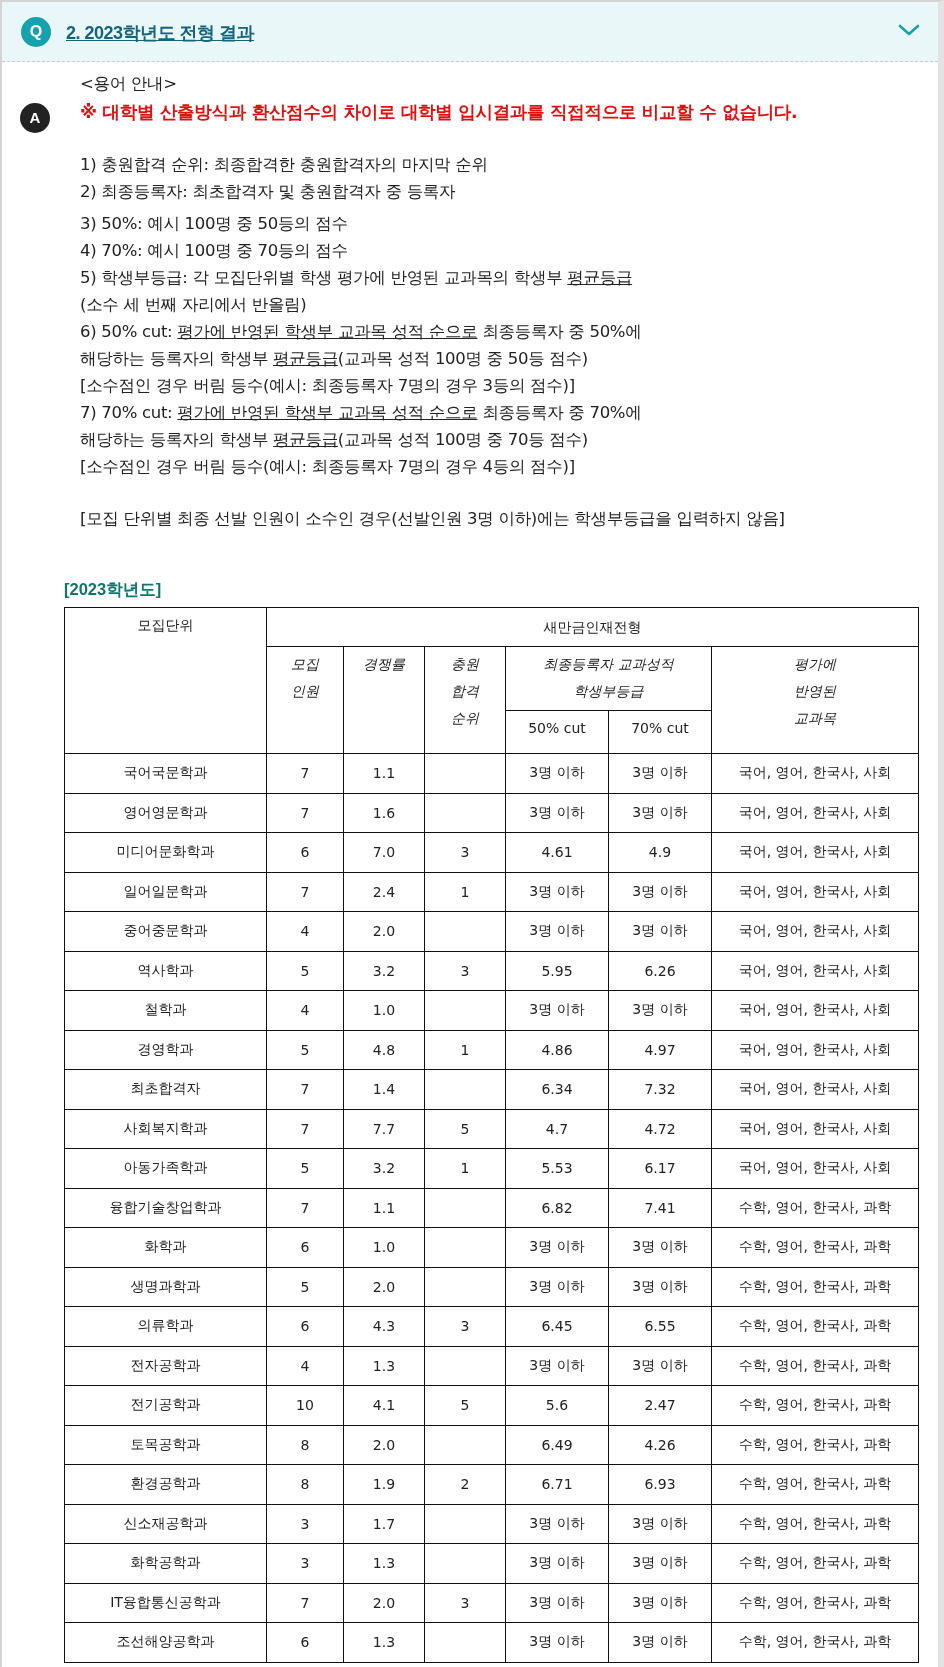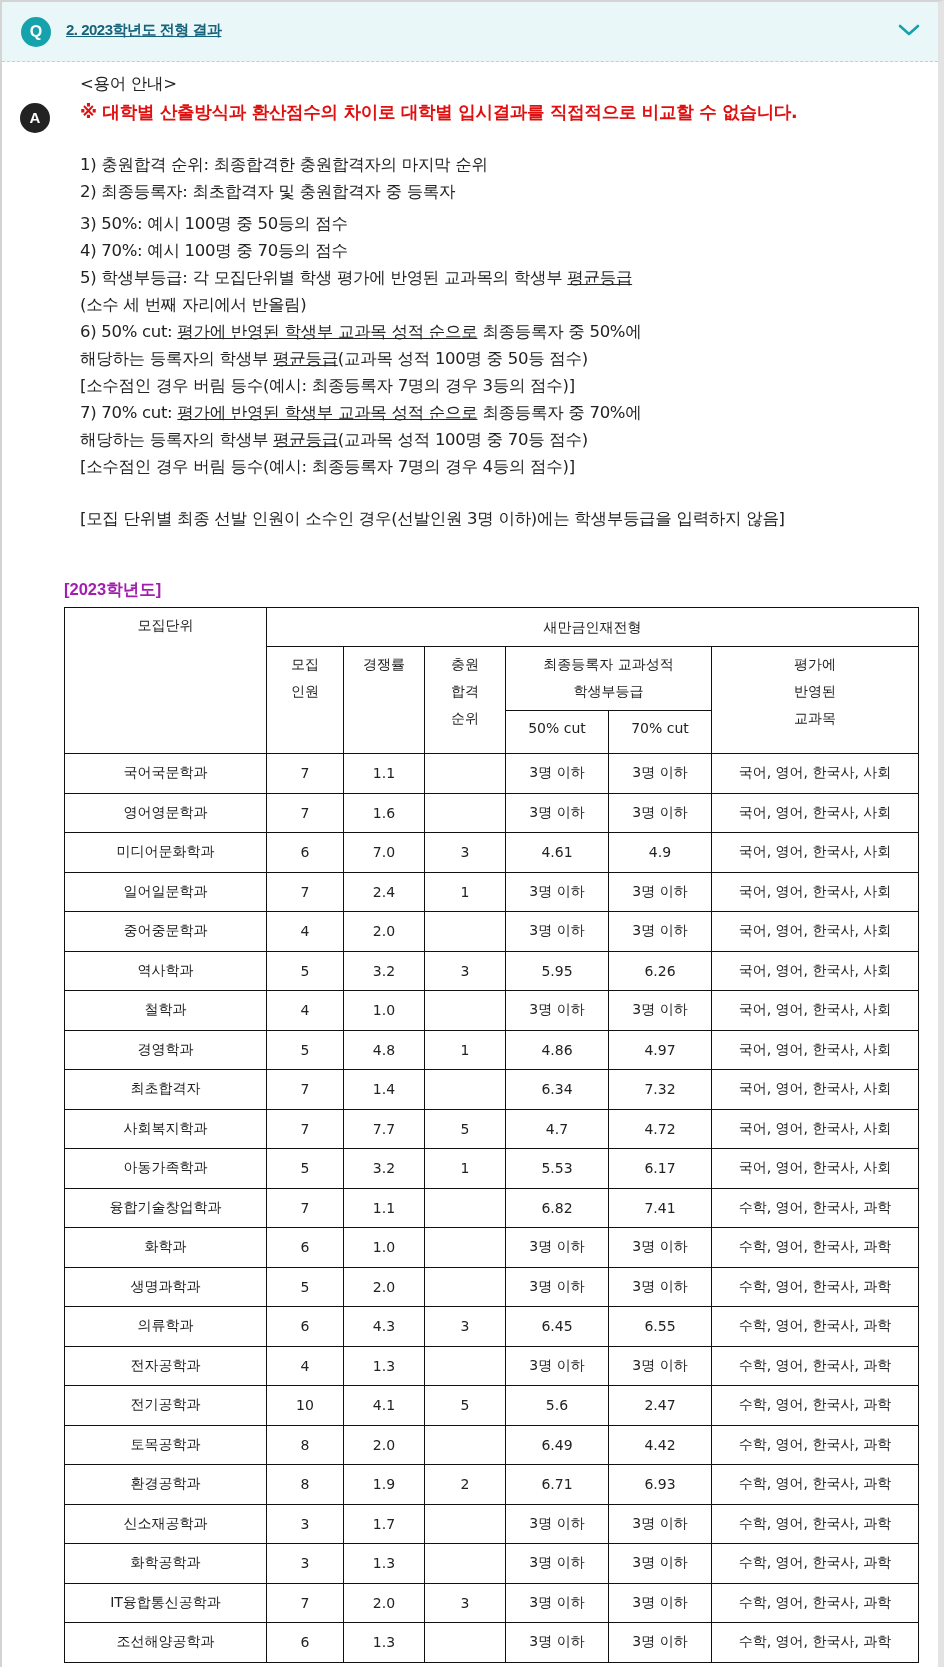--- a/index.html
+++ b/index.html
@@ -13,49 +13,49 @@
     .q-header {
       position: absolute; left: 2px; top: 2px; width: 936px; height: 60px;
       background: #eaf7f8; border-bottom: 1px dashed #bfcfd3;
     }
     .q-badge {
       position: absolute; left: 19px; top: 15px; width: 30px; height: 30px; border-radius: 50%;
       background: #16a2ac; color: #fff; font-family: "Liberation Sans", sans-serif; font-weight: bold;
       font-size: 16px; line-height: 30px; text-align: center;
     }
     .q-title {
-      position: absolute; left: 64px; top: 19px; font-size: 15px; font-weight: bold;
+      position: absolute; left: 64px; top: 19px; font-size: 18px; font-weight: bold;
       color: #15637c; text-decoration: underline; letter-spacing: -0.5px;
       font-family: "Liberation Sans", sans-serif;
     }
     .chevron { position: absolute; right: 18px; top: 20px; width: 22px; height: 16px; cursor: pointer; }
     .a-badge {
       position: absolute; left: 20px; top: 103px; width: 30px; height: 30px; border-radius: 50%;
       background: #222; color: #fff; font-family: "Liberation Sans", sans-serif; font-weight: bold;
       font-size: 15px; line-height: 30px; text-align: center;
     }
     .answer { position: absolute; left: 64px; top: 70px; width: 860px; font-size: 16.5px; margin-left: 16px; }
     .answer .line { height: 27px; line-height: 27px; white-space: nowrap; letter-spacing: -0.3px; }
     .warn { color: #e01010; font-weight: bold; font-size: 17.5px; letter-spacing: -0.6px; }
     .u { text-decoration: underline; }
     .table-title {
-      position: absolute; left: 64px; top: 579px; font-size: 16.5px; font-weight: bold; color: #a21caf;
+      position: absolute; left: 64px; top: 579px; font-size: 16.5px; font-weight: bold; color: #0f766e;
       font-family: "Liberation Sans", sans-serif;
     }
     table.results {
       position: absolute; left: 64px; top: 607px; width: 854px; border-collapse: collapse;
       font-size: 14px; color: #222; table-layout: fixed;
     }
     table.results td, table.results th {
       border: 1.5px solid #111; text-align: center; vertical-align: middle; font-weight: normal;
       padding: 0 2px;
     }
     table.results th { vertical-align: top; line-height: 27px; padding-top: 4px; }
     .hdr-top { height: 39px; }
-    .hdr-mid { height: 64px; }
+    .hdr-mid { height: 64px; font-style: italic; }
     .hdr-bot { height: 43px; }
     .hdr-bot th { vertical-align: middle; padding-top: 0; }
     tr.data td { height: 39.5px; }
   </style>
 </head>
 <body>
 
 <div class="frame"></div>
 
 <div class="q-header">
@@ -285,21 +285,21 @@
         <td>5.6</td>
         <td>2.47</td>
         <td>수학, 영어, 한국사, 과학</td>
       </tr>
       <tr class="data">
         <td>토목공학과</td>
         <td>8</td>
         <td>2.0</td>
         <td></td>
         <td>6.49</td>
-        <td>4.42</td>
+        <td>4.26</td>
         <td>수학, 영어, 한국사, 과학</td>
       </tr>
       <tr class="data">
         <td>환경공학과</td>
         <td>8</td>
         <td>1.9</td>
         <td>2</td>
         <td>6.71</td>
         <td>6.93</td>
         <td>수학, 영어, 한국사, 과학</td>

